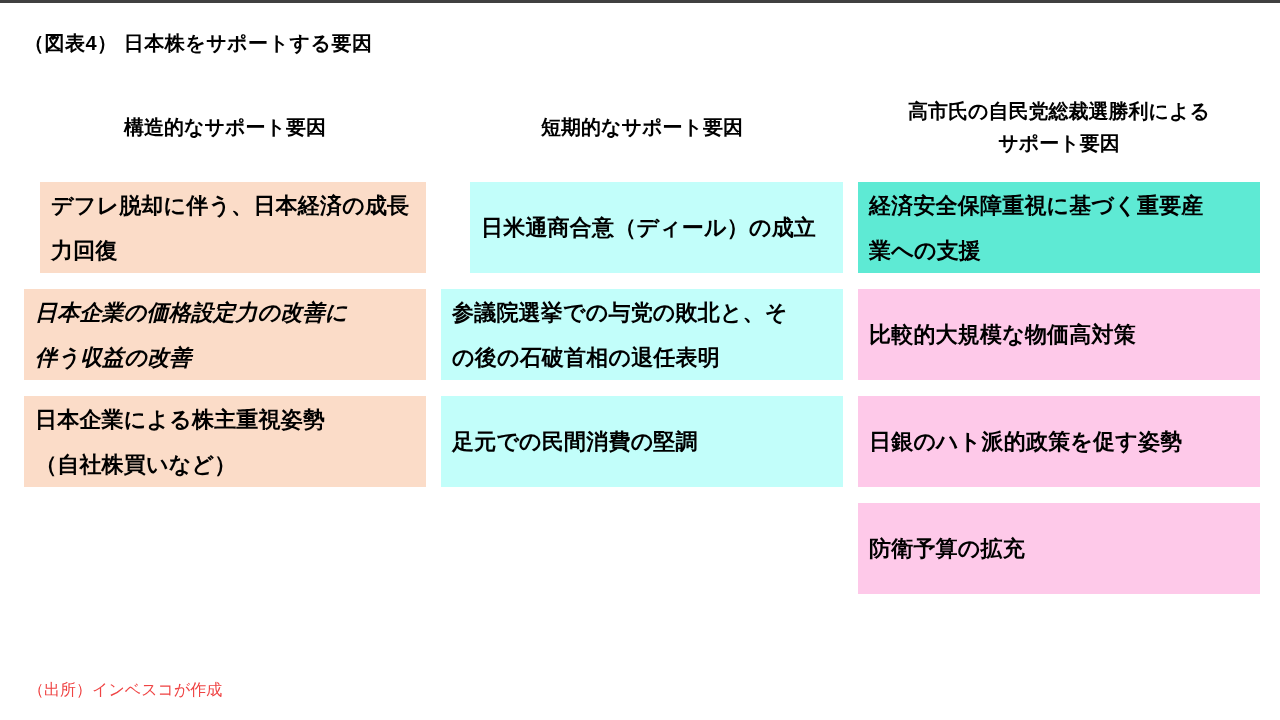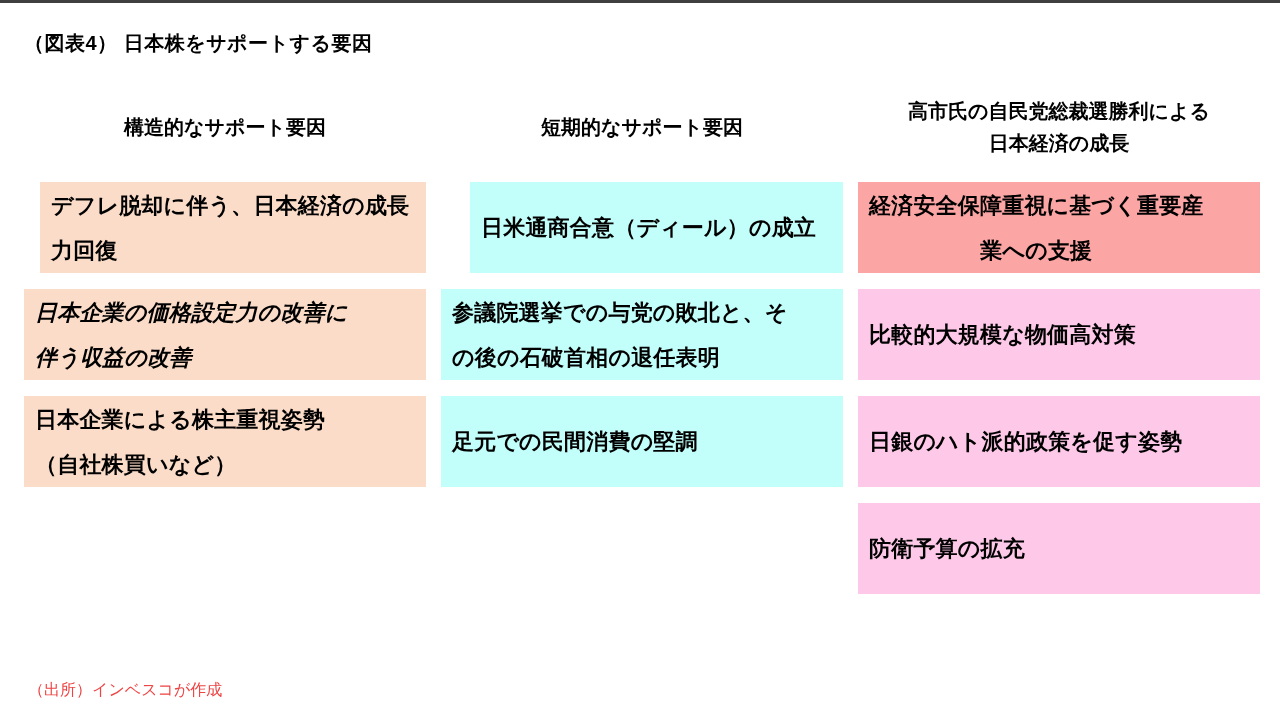--- a/index.html
+++ b/index.html
@@ -64,22 +64,22 @@
   <div class="column">
     <div class="column-header">短期的なサポート要因</div>
     <div class="factor-box" style="background: rgb(194, 254, 250); margin-left: 29px;">日米通商合意（ディール）の成立</div>
     <div class="factor-box" style="background: rgb(194, 254, 250);">参議院選挙での与党の敗北と、そ
 の後の石破首相の退任表明</div>
     <div class="factor-box" style="background: rgb(194, 254, 250);">足元での民間消費の堅調</div>
   </div>
 
   <div class="column">
     <div class="column-header">高市氏の自民党総裁選勝利による
-日本経済の成長</div>
-    <div class="factor-box" style="background: #fca5a5; text-align: center;">経済安全保障重視に基づく重要産
+サポート要因</div>
+    <div class="factor-box" style="background: #5eead4;">経済安全保障重視に基づく重要産
 業への支援</div>
     <div class="factor-box" style="background: rgb(254, 201, 233);">比較的大規模な物価高対策</div>
     <div class="factor-box" style="background: rgb(254, 201, 233);">日銀のハト派的政策を促す姿勢</div>
     <div class="factor-box" style="background: rgb(254, 201, 233);">防衛予算の拡充</div>
   </div>
 
 </div>
 
 <div class="source-note">（出所）インベスコが作成</div>
 

